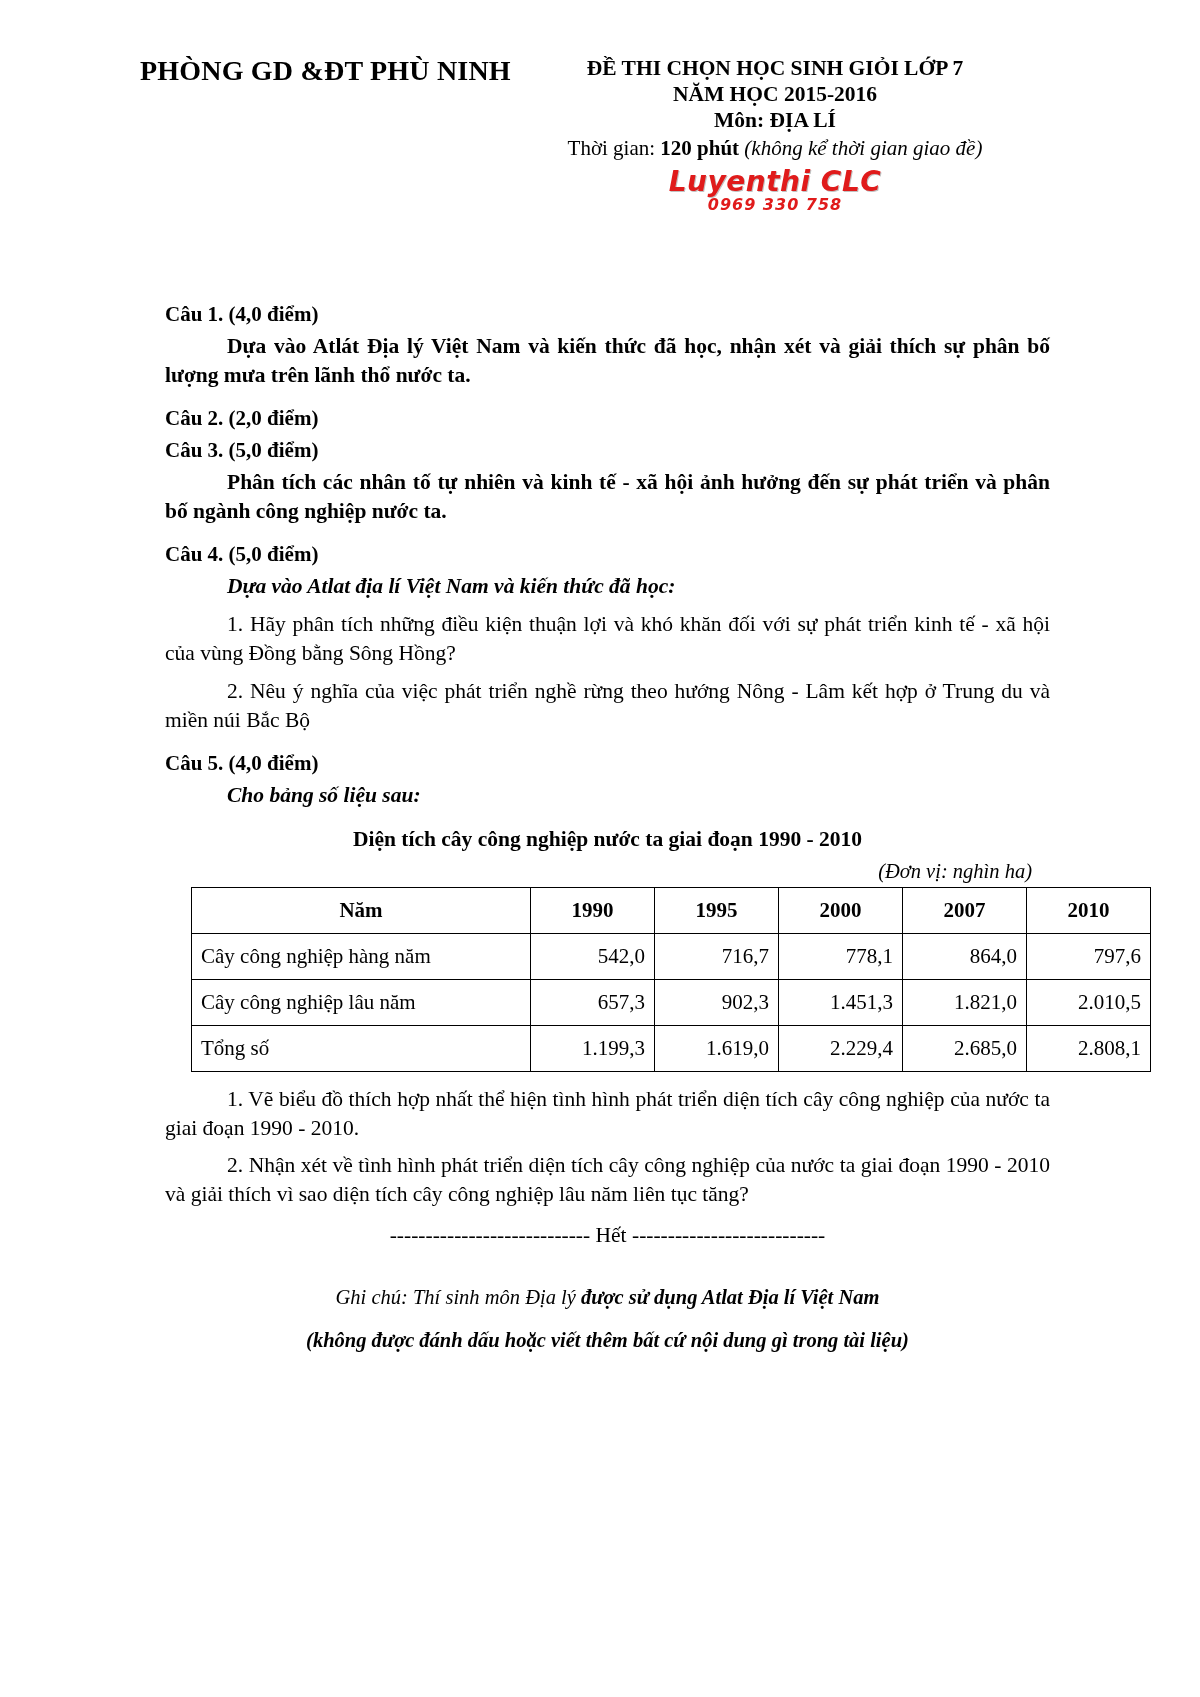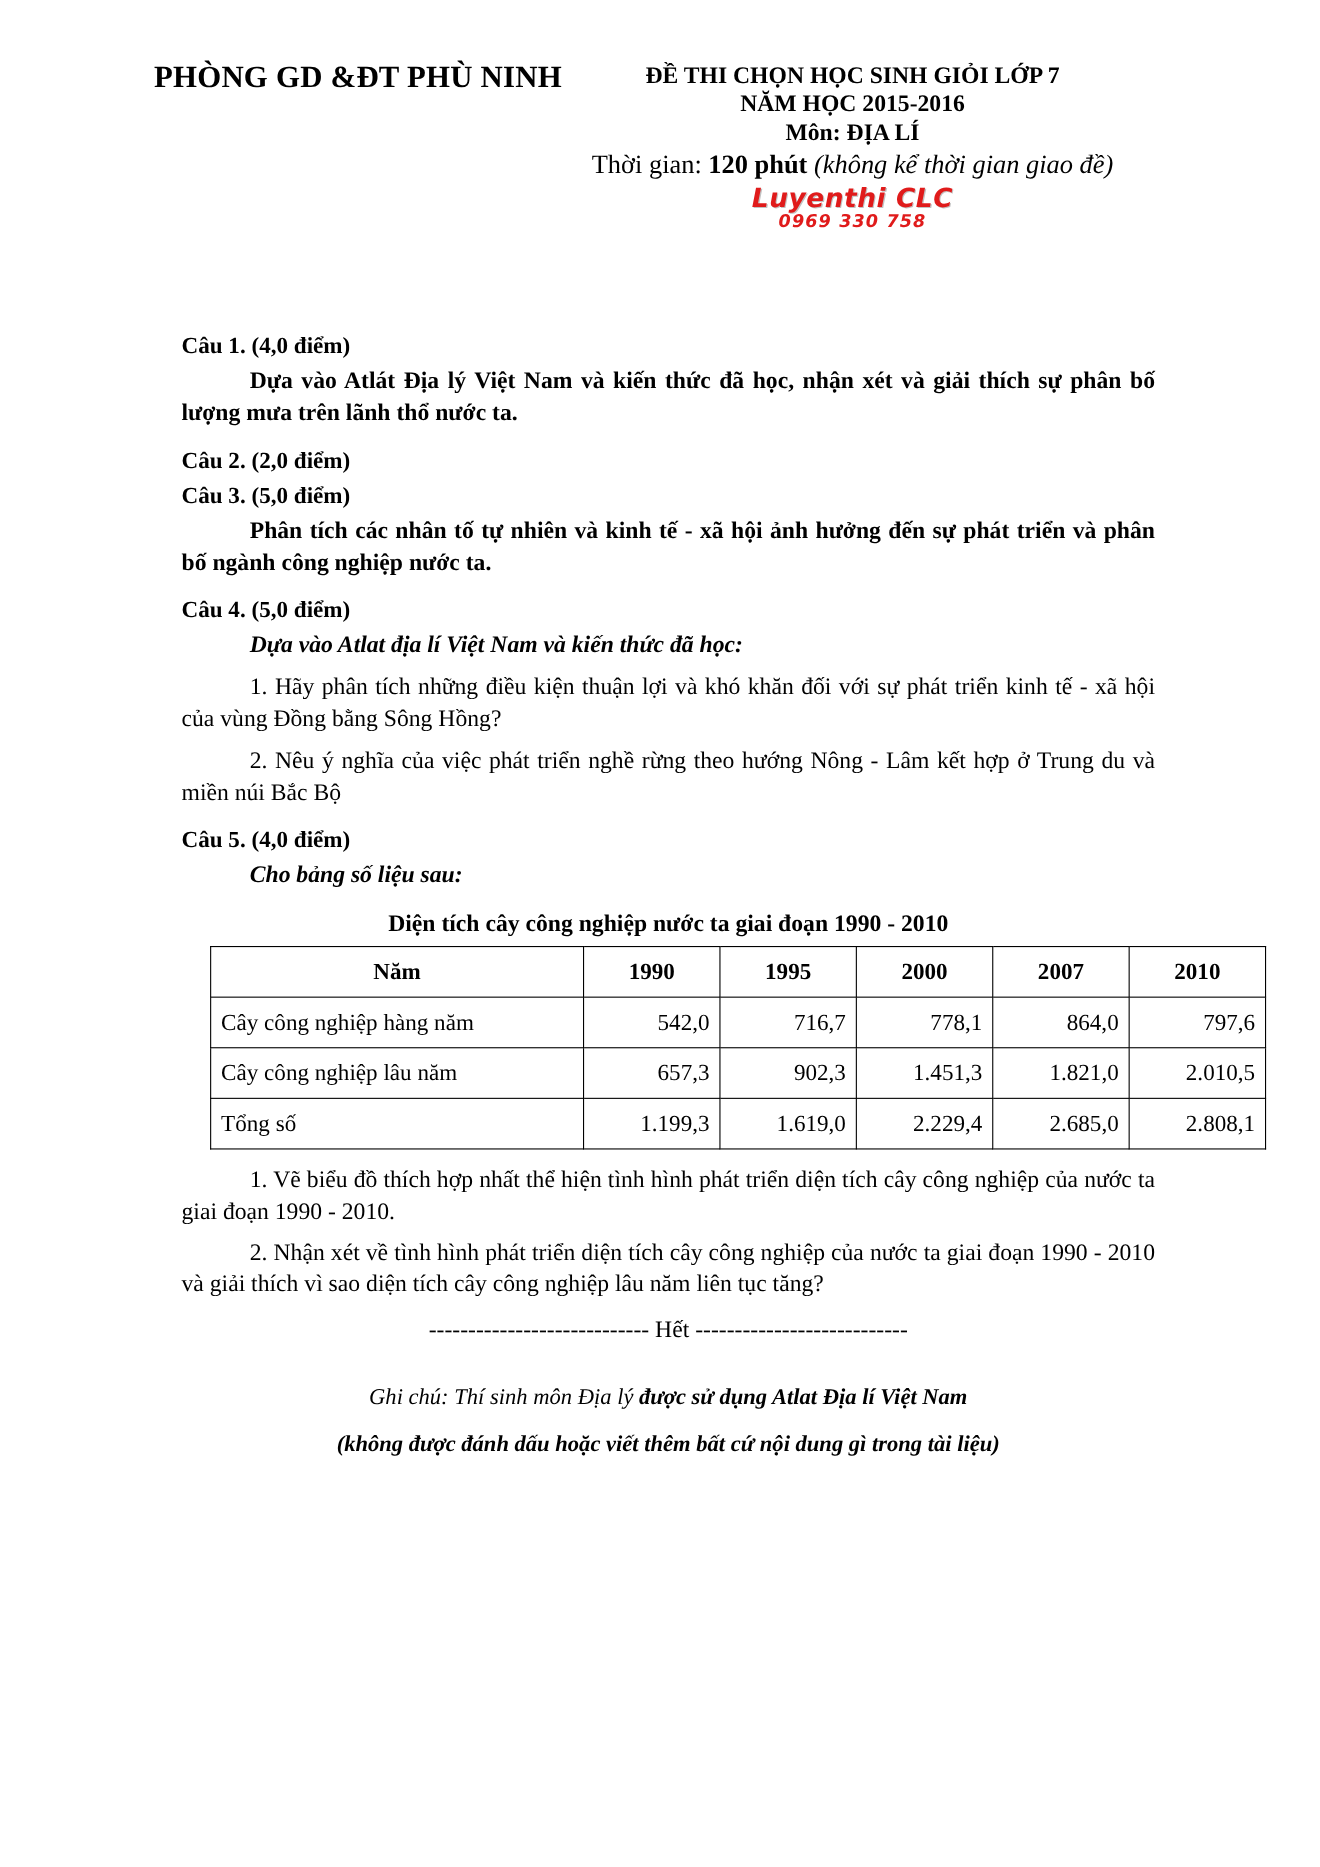--- a/index.html
+++ b/index.html
@@ -55,38 +55,38 @@
     font-size: 21.5px;
     font-weight: bold;
     line-height: 1.22;
   }
   .exam-subject {
     font-size: 21.5px;
     font-weight: bold;
     line-height: 1.22;
   }
   .exam-time {
-    font-size: 24px;
+    font-size: 21px;
     line-height: 1.3;
     margin-top: 1px;
   }
   .exam-time b { font-weight: bold; }
   .exam-time i { font-style: italic; }
 
   .logo-wrap {
     position: absolute;
     left: 470px;
     top: 168px;
     width: 610px;
     text-align: center;
     line-height: 1;
   }
   .logo-text {
     font-family: "DejaVu Sans", sans-serif;
-    font-size: 24px;
+    font-size: 28px;
     font-weight: bold;
     font-style: italic;
     color: #e01b1b;
     letter-spacing: 0.5px;
     text-shadow: 1px 1px 0 rgba(120,120,120,0.45);
   }
   .logo-phone {
     font-family: "DejaVu Sans", sans-serif;
     font-size: 16px;
     font-weight: bold;
@@ -229,20 +229,21 @@
 
     <div class="q-head">Câu 4. (5,0 điểm)</div>
     <p class="para italic tight">Dựa vào Atlat địa lí Việt Nam và kiến thức đã học:</p>
     <p class="para tight">1. Hãy phân tích những điều kiện thuận lợi và khó khăn đối với sự phát triển kinh tế - xã hội của vùng Đồng bằng Sông Hồng?</p>
     <p class="para gap">2. Nêu ý nghĩa của việc phát triển nghề rừng theo hướng Nông - Lâm kết hợp ở Trung du và miền núi Bắc Bộ</p>
 
     <div class="q-head">Câu 5. (4,0 điểm)</div>
     <p class="para italic tight">Cho bảng số liệu sau:</p>
 
     <div class="table-title">Diện tích cây công nghiệp nước ta giai đoạn 1990 - 2010</div>
+    <div class="unit-line">(Đơn vị: nghìn ha)</div>
 
     <table class="data">
       <thead>
         <tr>
           <th class="rowhead col-label">Năm</th>
           <th class="col-year">1990</th>
           <th class="col-year">1995</th>
           <th class="col-year">2000</th>
           <th class="col-year">2007</th>
           <th class="col-year">2010</th>

